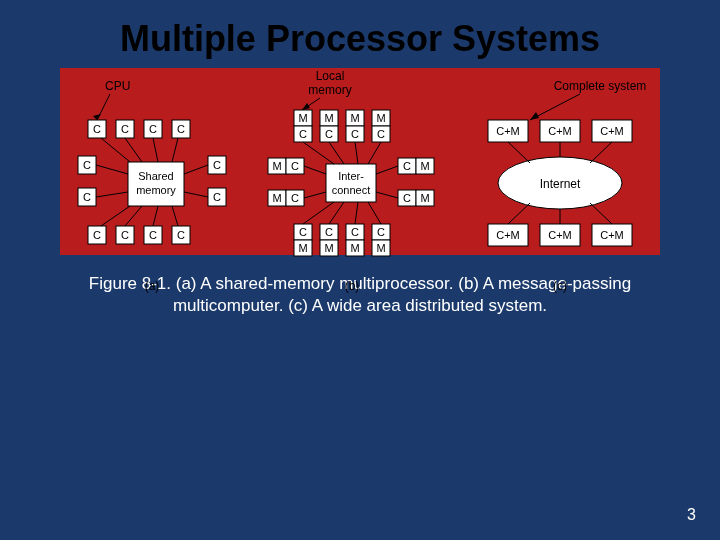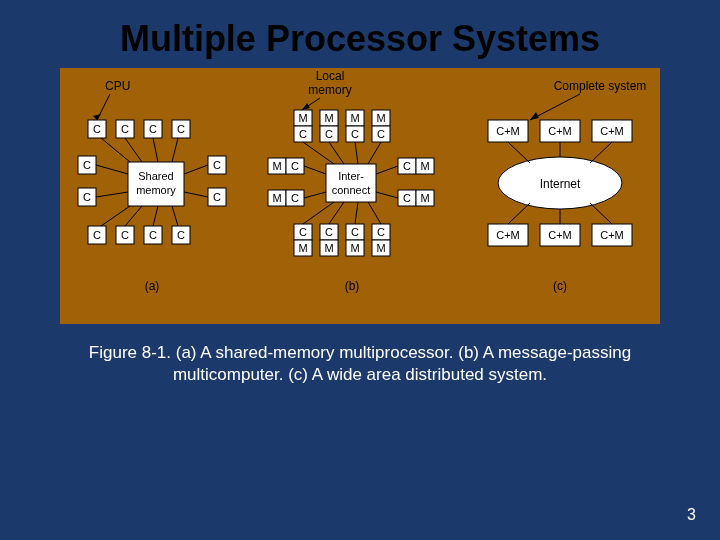--- a/index.html
+++ b/index.html
@@ -1,17 +1,17 @@
 <!DOCTYPE html>
 <html><head>
 <meta charset="utf-8">
 <style>
   html,body{margin:0;padding:0;width:720px;height:540px;background:#1b3a6b;font-family:Arial,Helvetica,sans-serif;}
   .title{color:#000;font-size:36px;font-weight:bold;text-align:center;padding:18px 0 8px 0;}
-  .figure{background:#a16207;margin:0 60px;width:600px;height:256px;position:relative;}
+  .figure{background:#b91c1c;margin:0 60px;width:600px;height:187px;position:relative;}
   .caption{color:#fff;font-size:17px;margin:18px 60px 0 60px;line-height:1.3;text-align:center;}
   .pagenum{color:#fff;font-size:16px;position:absolute;right:24px;bottom:16px;}
   svg{display:block;}
   text{font-family:Arial,Helvetica,sans-serif;}
 </style>
 </head>
 <body>
 
 <div class="title">Multiple Processor Systems</div>
 

